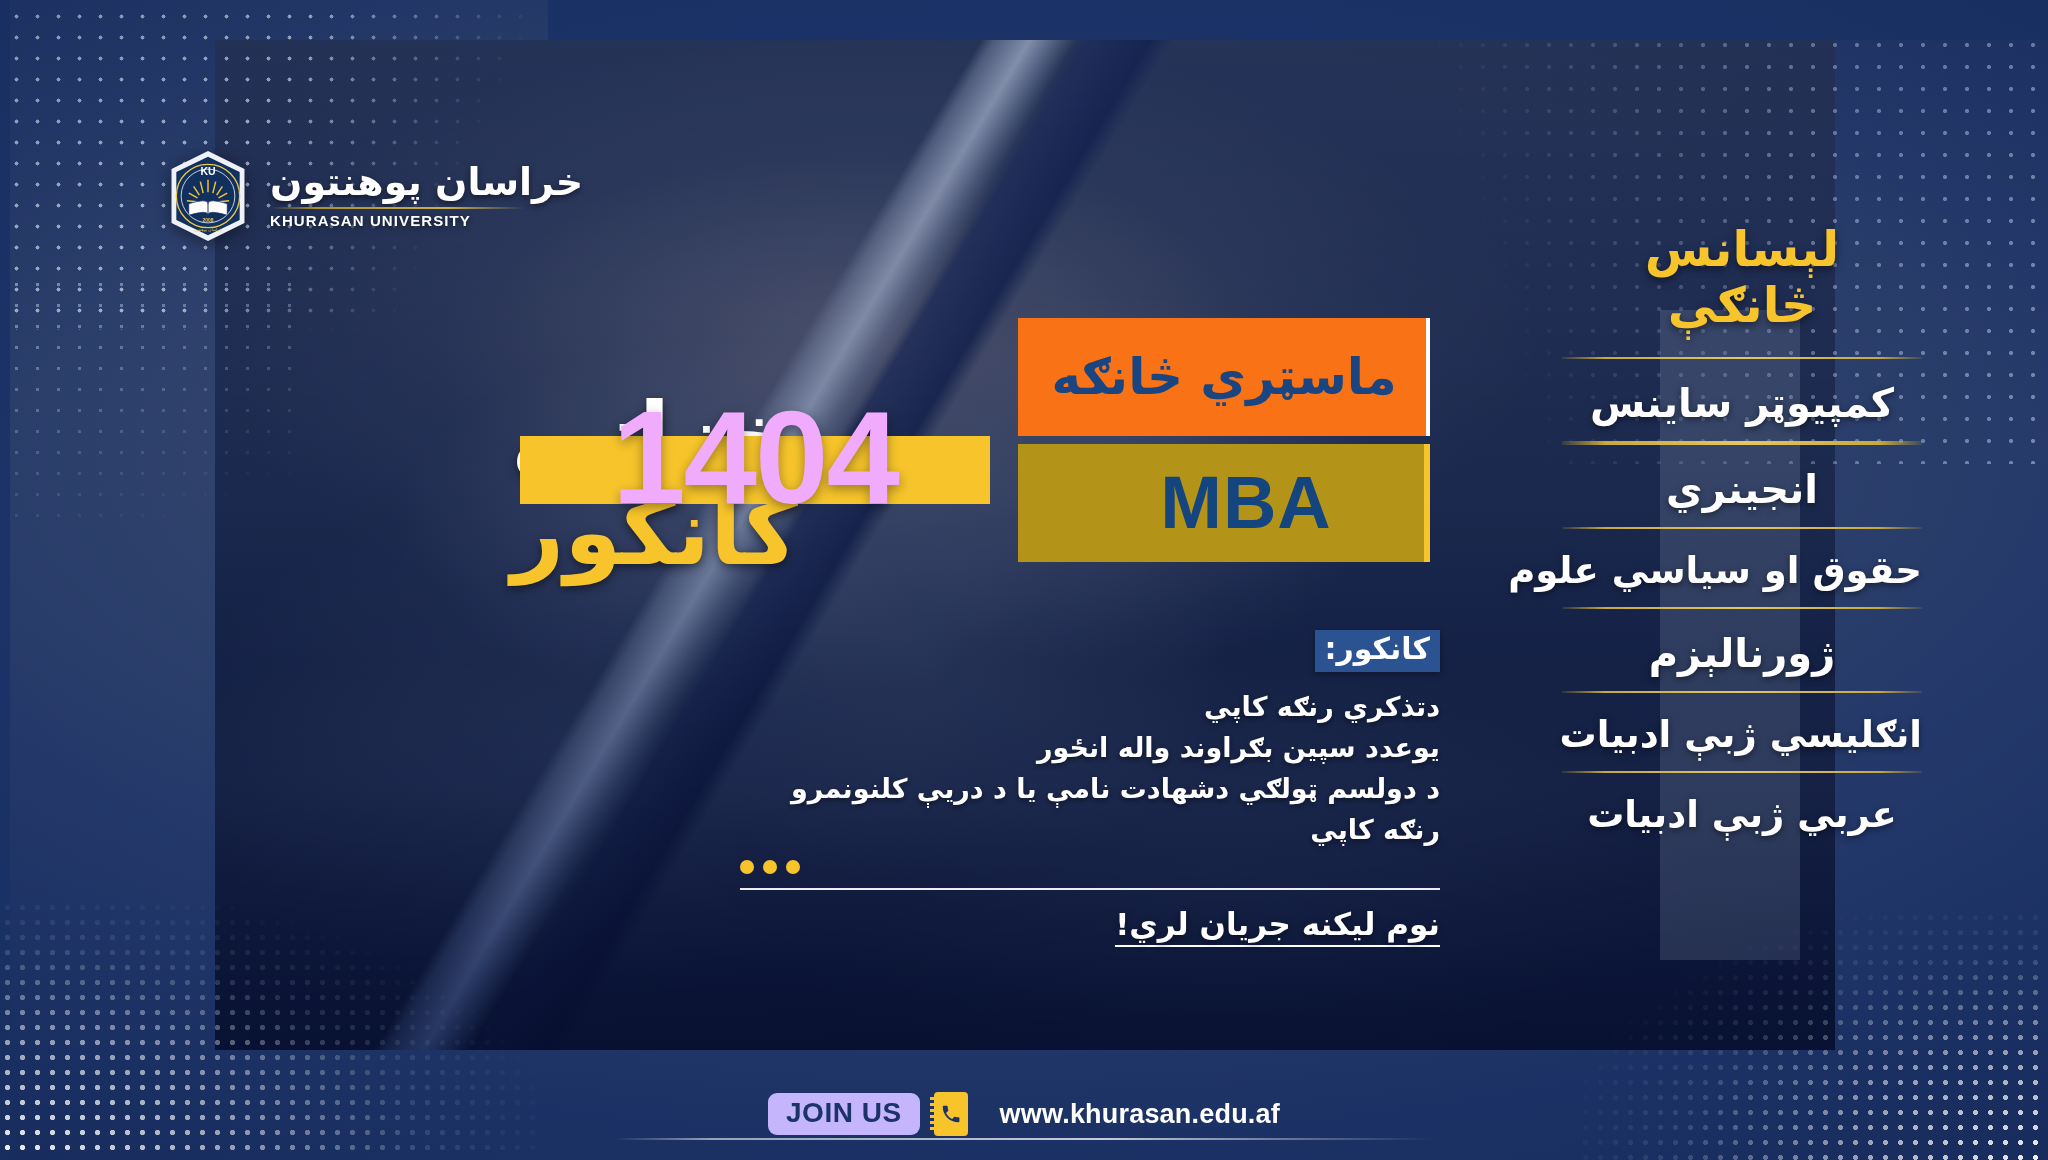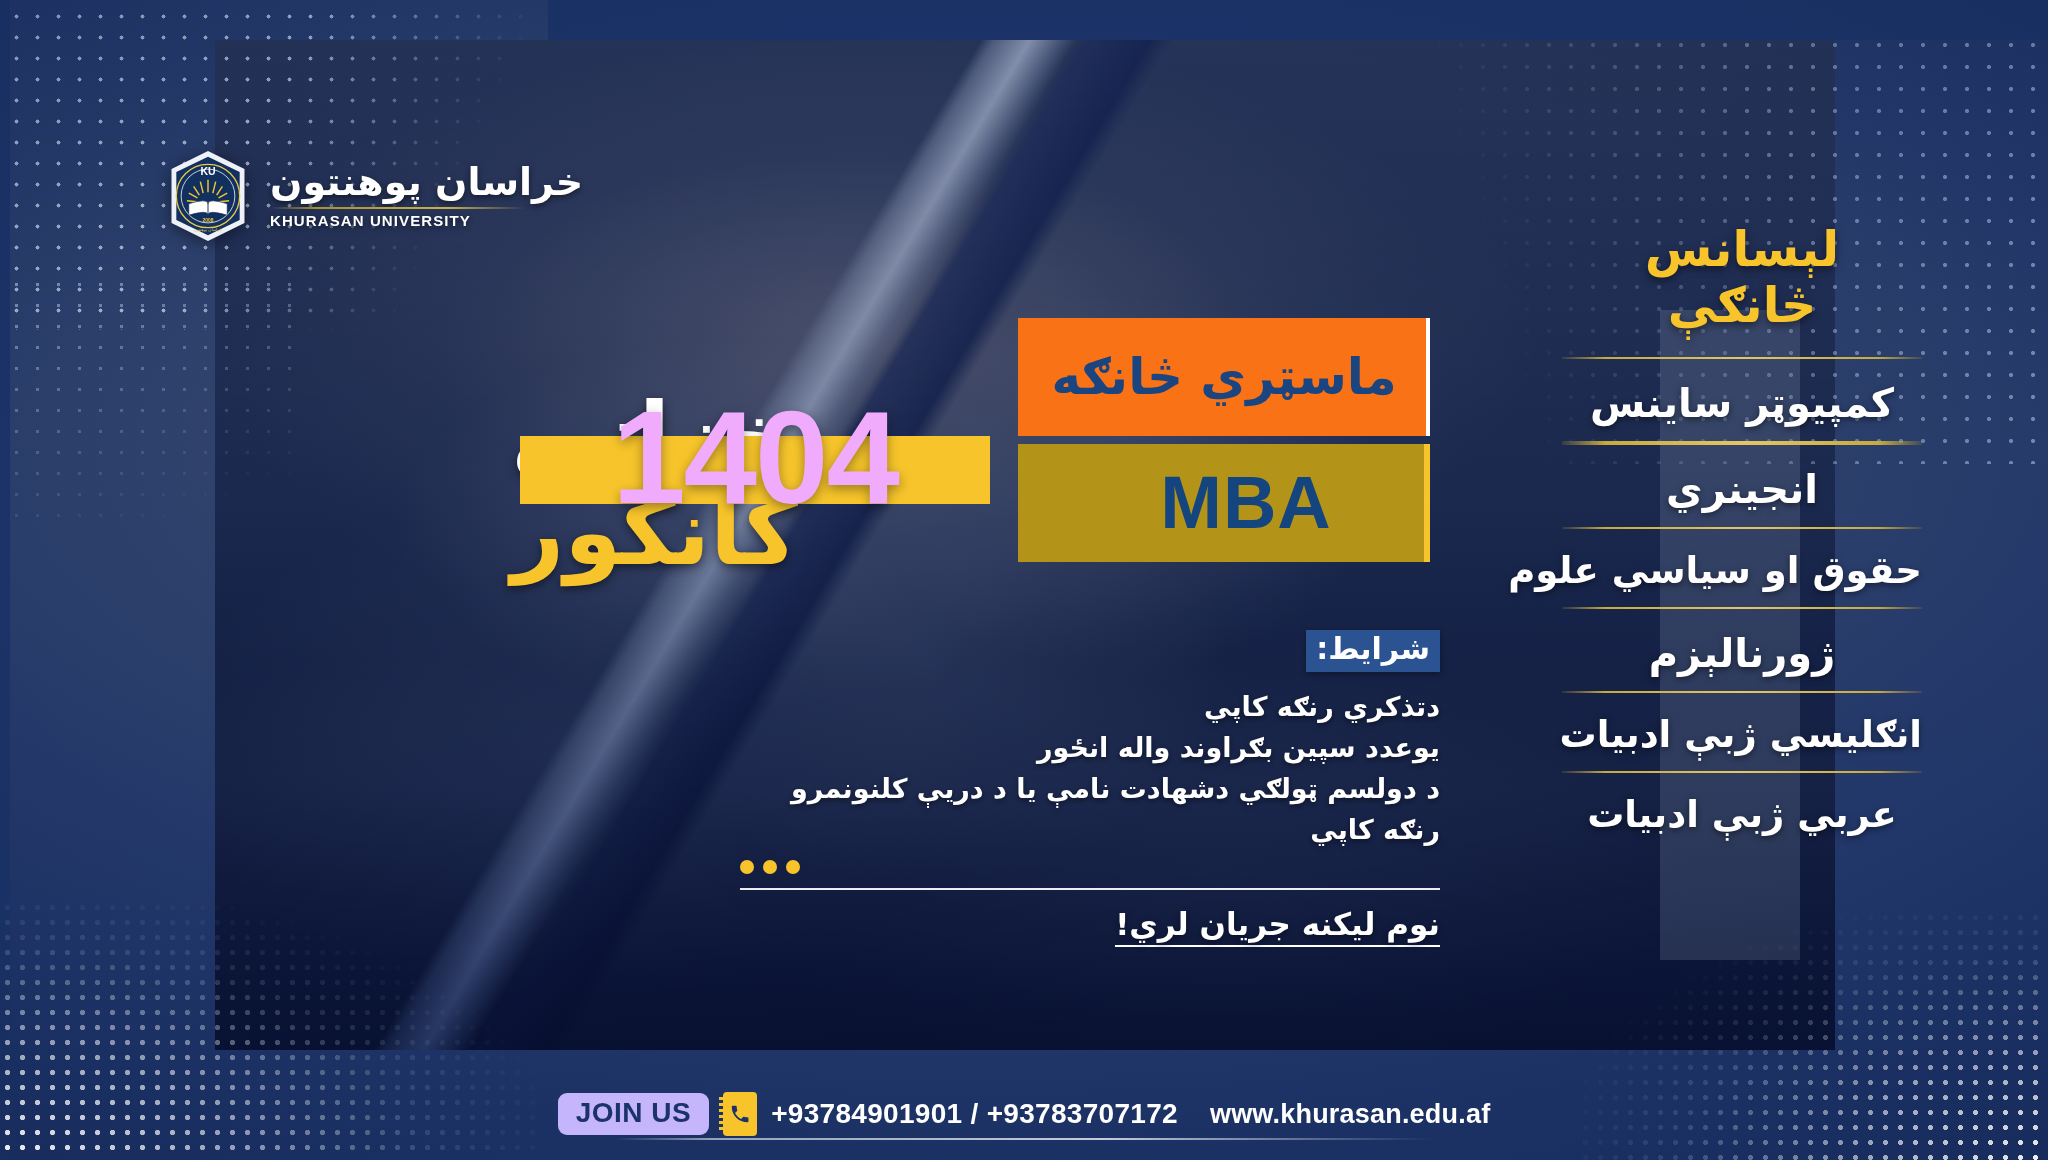--- a/index.html
+++ b/index.html
@@ -285,21 +285,21 @@
   <div class="master-box">
     <div class="master-top">
       <span>ماسټري څانګه</span>
     </div>
     <div class="master-bottom">
       <span>MBA</span>
     </div>
   </div>
 
   <div class="cond">
-    <div class="cond-title">شرایط:</div>
+    <div class="cond-title">کانکور:</div>
     <ul class="cond-list">
       <li>دتذکري رنګه کاپي</li>
       <li>یوعدد سپین بګراوند واله انځور</li>
       <li>د دولسم ټولګي دشهادت نامې یا د دریې کلنونمرو رنګه کاپي</li>
     </ul>
     <div class="dots3">
         <i></i>
         <i></i>
         <i></i>
       </div>
@@ -327,19 +327,18 @@
   </div>
 
   <div class="footer">
     <div class="footer-inner">
       <div class="join">JOIN US</div>
       <div class="phone-ico">
         <svg viewBox="0 0 24 24" aria-hidden="true">
           <path d="M6.6 10.8c1.4 2.8 3.8 5.2 6.6 6.6l2.2-2.2c.3-.3.7-.4 1.1-.2 1.2.4 2.4.6 3.7.6.6 0 1 .4 1 1V20c0 .6-.4 1-1 1C10.6 21 3 13.4 3 4c0-.6.4-1 1-1h3.4c.6 0 1 .4 1 1 0 1.3.2 2.5.6 3.7.1.4 0 .8-.2 1.1l-2.2 2z" fill="#1b3368"></path>
         </svg>
       </div>
-      <div class="phones">+93784901901  /  +93783707172</div>
       <div class="site">www.khurasan.edu.af</div>
     </div>
     <div class="footer-rule"></div>
   </div>
 
 </div>
 
 </body></html>

